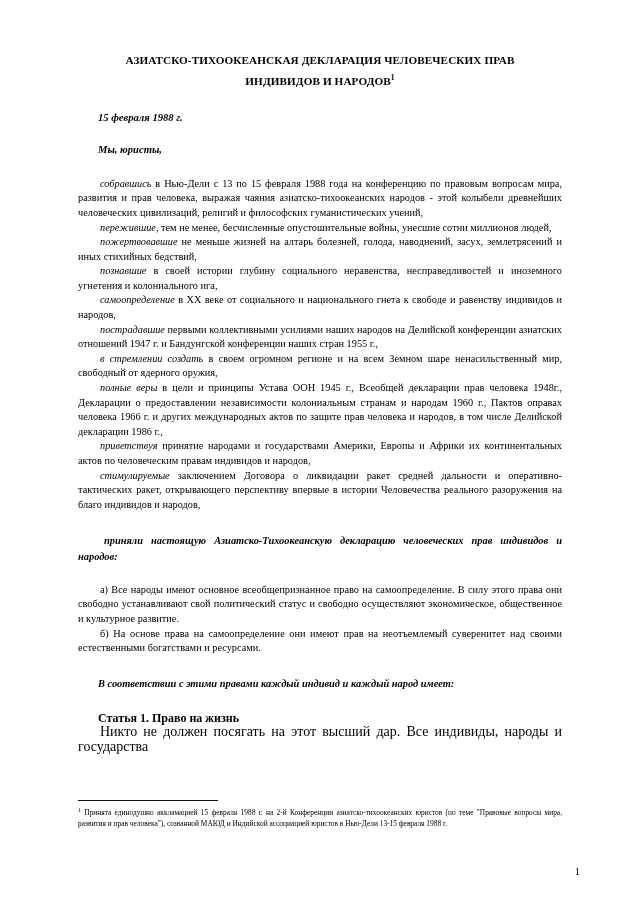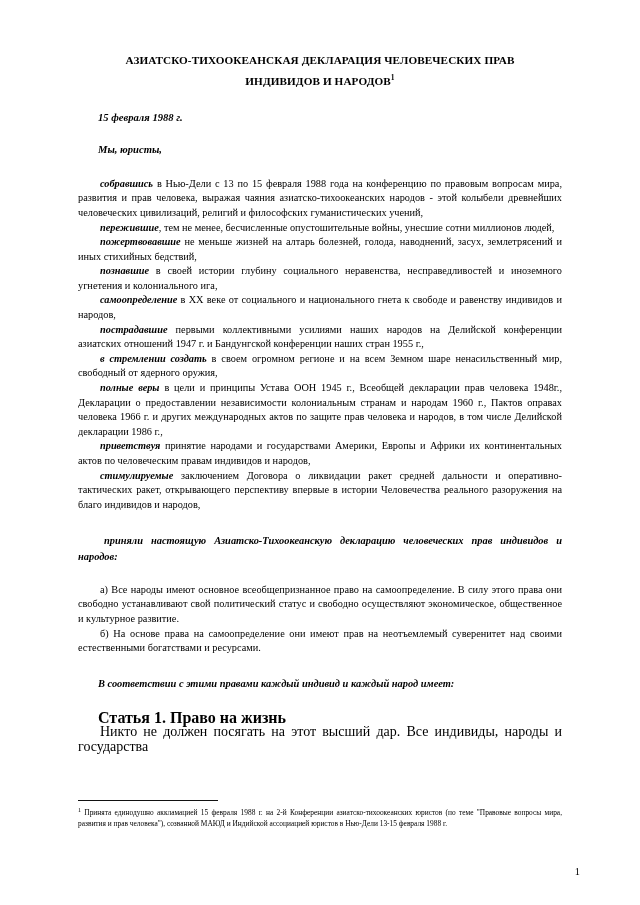--- a/index.html
+++ b/index.html
@@ -65,21 +65,21 @@
     text-justify: inter-word;
   }
   p.body-par.first-block {
     padding-top: 20px;
   }
   p.body-par.gap-before-lg {
     padding-top: 19px;
   }
   .lead {
     font-style: italic;
-    font-weight: bold;
+    font-weight: normal;
   }
   p.resolve {
     margin: 0;
     padding-top: 21px;
     font-size: 10.4px;
     line-height: 15.2px;
     text-align: justify;
     text-indent: 26px;
     font-style: italic;
     font-weight: bold;
@@ -90,21 +90,21 @@
     padding-left: 20px;
     font-size: 10.4px;
     line-height: 15px;
     font-style: italic;
     font-weight: bold;
   }
   .article-head {
     margin: 0;
     padding-top: 20px;
     padding-left: 20px;
-    font-size: 16px;
+    font-size: 12px;
     font-weight: bold;
     line-height: 14.6px;
   }
   p.article-body {
     margin: 0;
     font-size: 14px;
     line-height: 14.6px;
     text-align: justify;
     text-indent: 22px;
   }

